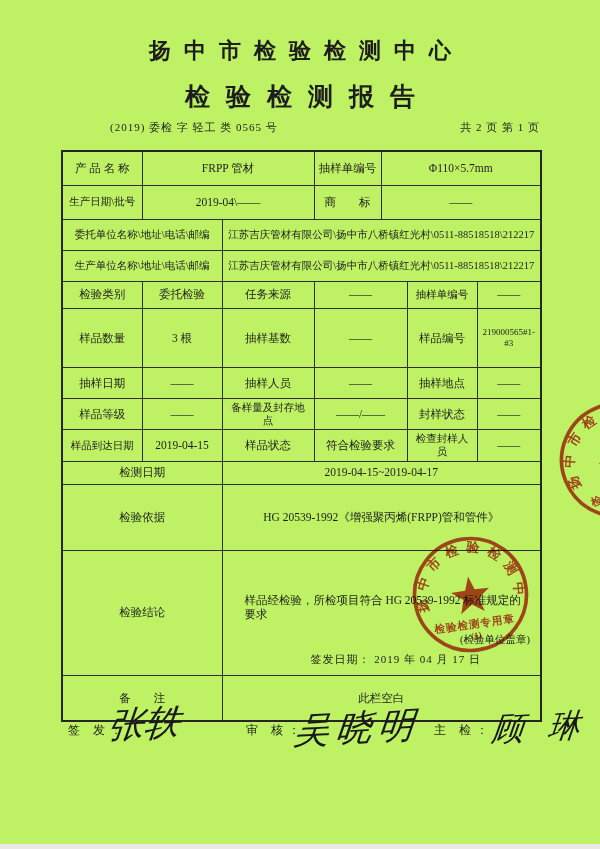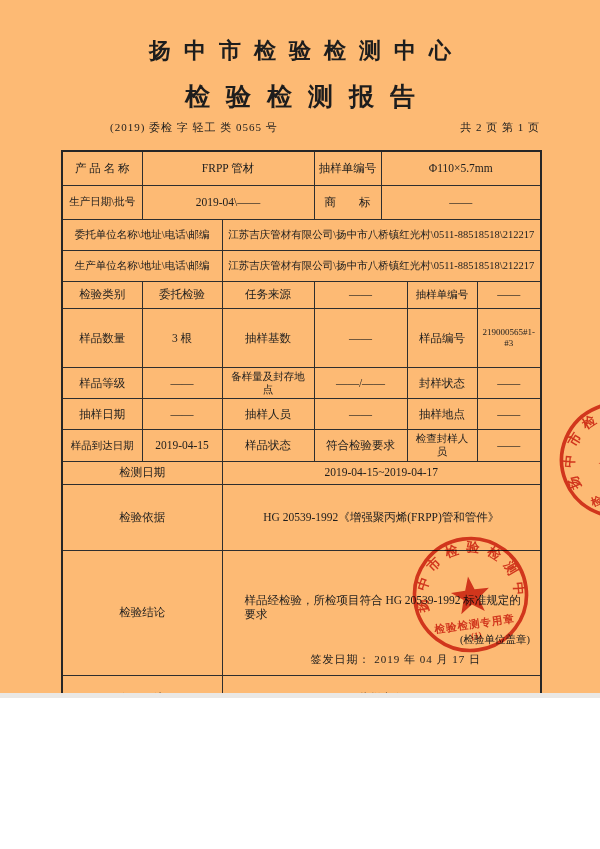--- a/index.html
+++ b/index.html
@@ -1,16 +1,16 @@
 <!DOCTYPE html>
 <html><head>
 <meta charset="utf-8">
 <style>
   html,body{margin:0;padding:0;background:#ffffff;}
-  .page{position:relative;width:600px;height:698px;background:#fdba74;overflow:hidden;
+  .page{position:relative;width:600px;height:849px;background:#bef264;overflow:hidden;
         font-family:"Liberation Serif","DejaVu Serif",serif;color:#1d1d1d;}
   .scan-edge-bottom{position:absolute;left:0;right:0;bottom:0;height:5px;background:#eae8e5;}
 
   
   .org-title{position:absolute;top:36px;left:0;width:100%;text-align:center;
              font-size:22px;font-weight:bold;letter-spacing:13px;text-indent:13px;white-space:nowrap;}
   .report-title{position:absolute;top:80px;left:0;width:100%;text-align:center;
              font-size:25px;font-weight:bold;letter-spacing:16px;text-indent:16px;white-space:nowrap;}
   .doc-line{position:absolute;top:120px;left:70px;right:60px;display:flex;
              justify-content:space-between;font-size:11px;letter-spacing:1px;margin-left:40px;}
@@ -98,33 +98,33 @@
     </tr>
     <tr style="height:27px">
       <td>样品数量</td>
       <td>3 根</td>
       <td>抽样基数</td>
       <td colspan="2">——</td>
       <td>样品编号</td>
       <td class="xs">219000565#1-#3</td>
     </tr>
     <tr style="height:31px">
+      <td>抽样日期</td>
+      <td>——</td>
+      <td>抽样人员</td>
+      <td colspan="2">——</td>
+      <td>抽样地点</td>
+      <td>——</td>
+    </tr>
+    <tr style="height:31px">
       <td>样品等级</td>
       <td>——</td>
       <td class="sm">备样量及封存地点</td>
       <td colspan="2">——/——</td>
       <td>封样状态</td>
-      <td>——</td>
-    </tr>
-    <tr style="height:31px">
-      <td>抽样日期</td>
-      <td>——</td>
-      <td>抽样人员</td>
-      <td colspan="2">——</td>
-      <td>抽样地点</td>
       <td>——</td>
     </tr>
     <tr style="height:30px">
       <td class="sm">样品到达日期</td>
       <td>2019-04-15</td>
       <td>样品状态</td>
       <td colspan="2">符合检验要求</td>
       <td class="sm">检查封样人员</td>
       <td>——</td>
     </tr>

